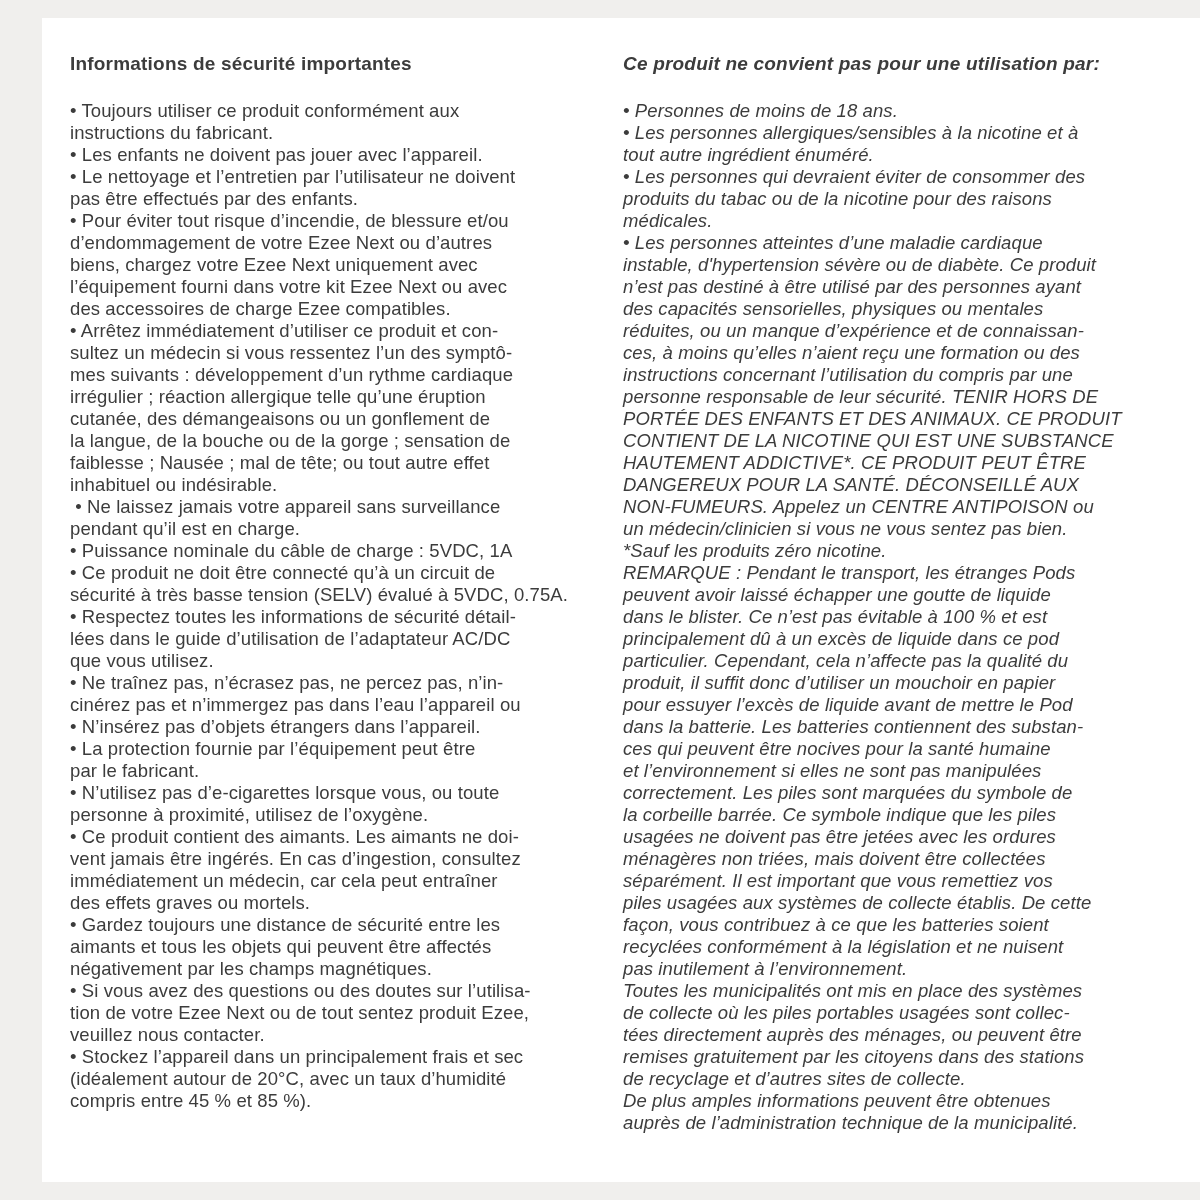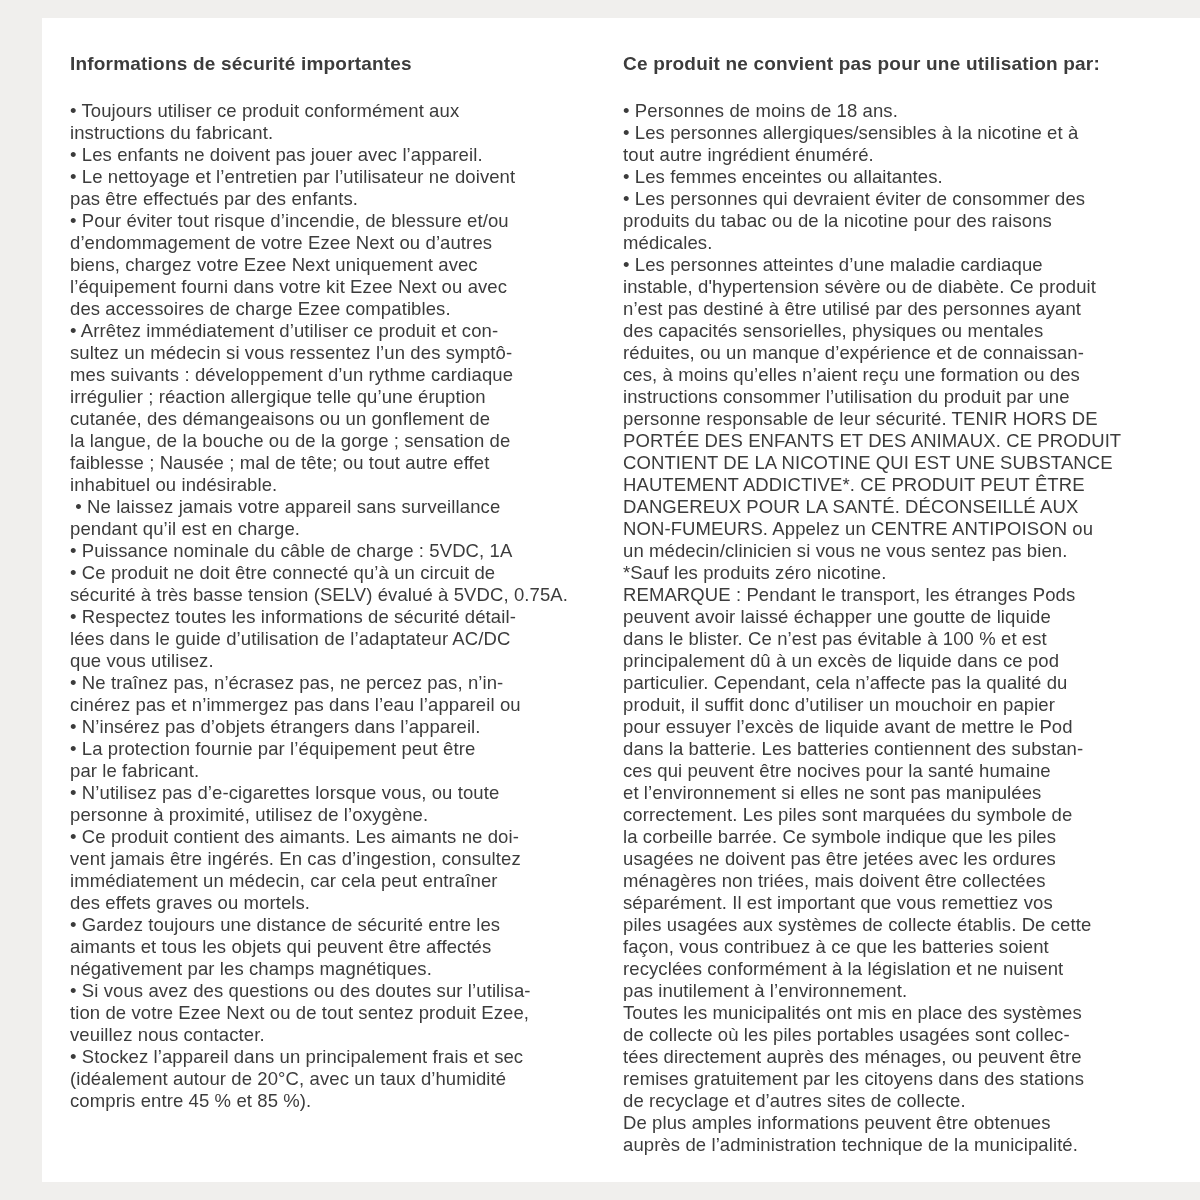--- a/index.html
+++ b/index.html
@@ -27,20 +27,21 @@
     top: 35px;
     color: var(--ink, #3c3c3c);
   }
   .column-left {
     left: 28px;
     width: 512px;
   }
   .column-right {
     left: 581px;
     width: 522px;
+    font-style: italic;
   }
   .column-title {
     margin: 0 0 25px 0;
     font-size: 19px;
     font-weight: bold;
     letter-spacing: 0.2px;
     line-height: 22px;
     white-space: pre;
   }
   .line {
@@ -107,31 +108,30 @@
         <div class="line">compris entre 45 % et 85 %).</div>
       </div>
   </section>
 
   <section class="column column-right">
     <h2 class="column-title">Ce produit ne convient pas pour une utilisation par:</h2>
     <div class="column-lines">
         <div class="line">• Personnes de moins de 18 ans.</div>
         <div class="line">• Les personnes allergiques/sensibles à la nicotine et à</div>
         <div class="line">tout autre ingrédient énuméré.</div>
-        <div class="line">• Les femmes enceintes ou allaitantes.</div>
         <div class="line">• Les personnes qui devraient éviter de consommer des</div>
         <div class="line">produits du tabac ou de la nicotine pour des raisons</div>
         <div class="line">médicales.</div>
         <div class="line">• Les personnes atteintes d’une maladie cardiaque</div>
         <div class="line">instable, d'hypertension sévère ou de diabète. Ce produit</div>
         <div class="line">n’est pas destiné à être utilisé par des personnes ayant</div>
         <div class="line">des capacités sensorielles, physiques ou mentales</div>
         <div class="line">réduites, ou un manque d’expérience et de connaissan-</div>
         <div class="line">ces, à moins qu’elles n’aient reçu une formation ou des</div>
-        <div class="line">instructions consommer l’utilisation du produit par une</div>
+        <div class="line">instructions concernant l’utilisation du compris par une</div>
         <div class="line">personne responsable de leur sécurité. TENIR HORS DE</div>
         <div class="line">PORTÉE DES ENFANTS ET DES ANIMAUX. CE PRODUIT</div>
         <div class="line">CONTIENT DE LA NICOTINE QUI EST UNE SUBSTANCE</div>
         <div class="line">HAUTEMENT ADDICTIVE*. CE PRODUIT PEUT ÊTRE</div>
         <div class="line">DANGEREUX POUR LA SANTÉ. DÉCONSEILLÉ AUX</div>
         <div class="line">NON-FUMEURS. Appelez un CENTRE ANTIPOISON ou</div>
         <div class="line">un médecin/clinicien si vous ne vous sentez pas bien.</div>
         <div class="line">*Sauf les produits zéro nicotine.</div>
         <div class="line">REMARQUE : Pendant le transport, les étranges Pods</div>
         <div class="line">peuvent avoir laissé échapper une goutte de liquide</div>

